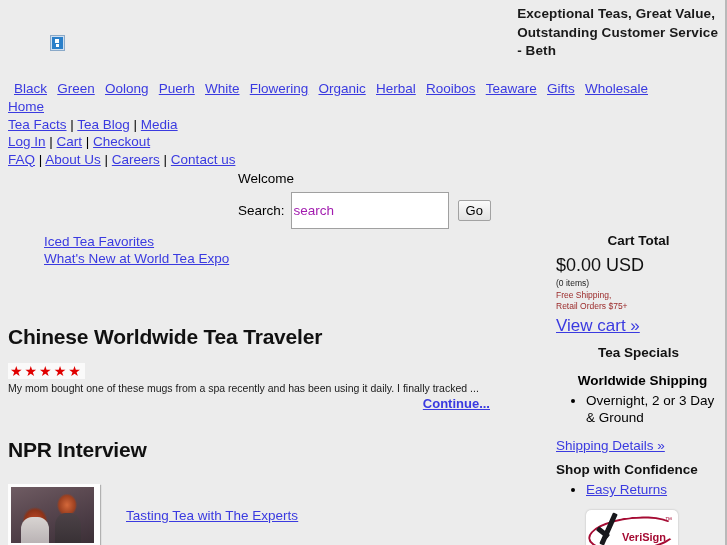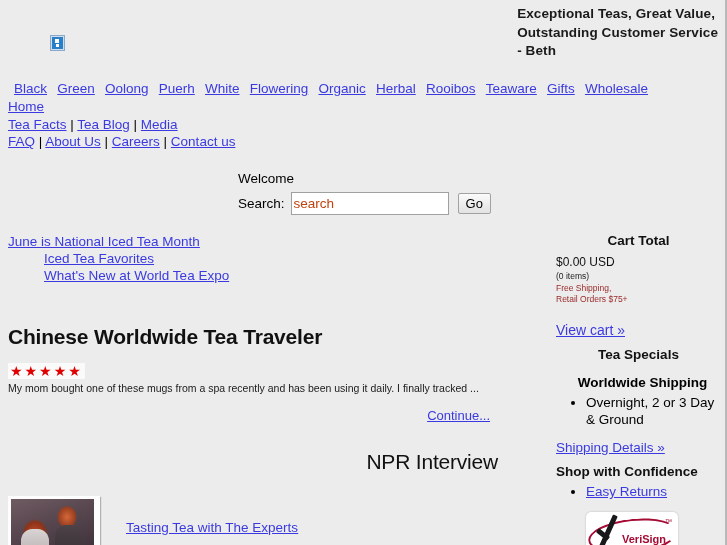--- a/index.html
+++ b/index.html
@@ -118,25 +118,25 @@
   .search-row {
     display: flex;
     align-items: center;
   }
   .search-label { margin-right: 6px; }
   .search-input {
     width: 152px;
     height: 17px;
     font-family: "Liberation Sans", sans-serif;
     font-size: 13.5px;
-    padding: 2px 2px;
+    padding: 9px 2px;
     border: 1px solid #a0a0a0;
     background: #fff;
     box-sizing: content-box;
-    color: #c2410c;
+    color: #a21caf;
   }
   .go-btn {
     margin-left: 9px;
     font-family: "Liberation Sans", sans-serif;
     font-size: 13px;
     padding: 2px 7px;
     border: 1px solid #a2a2a2;
     border-radius: 2px;
     background: linear-gradient(#fbfbfb, #e2e2e2);
     color: #000;
@@ -176,30 +176,30 @@
   }
   .excerpt {
     font-size: 10.5px;
     line-height: 13px;
     margin-top: 3px;
     color: #1a1a1a;
   }
   .continue-row {
     text-align: right;
     padding-right: 8px;
-    margin-top: 13px;
+    margin-top: 1px;
     font-size: 13px;
+    font-weight: bold;
   }
   .article2-title {
     font-size: 21px;
-    font-weight: normal;
+    font-weight: bold;
     margin: 27px 0 0 0;
     letter-spacing: -0.2px;
     color: #111;
-    text-align: right;
   }
   .npr-row {
     margin-top: 22px;
     display: flex;
     align-items: flex-start;
   }
   .npr-thumb {
     width: 92px;
     height: 62px;
     background: #fdfdfd;
@@ -247,38 +247,38 @@
     width: 165px;
     font-size: 13.5px;
   }
   .sb-head {
     font-weight: bold;
     text-align: center;
     font-size: 13.5px;
     color: #111;
   }
   .cart-amount {
-    font-size: 12px;
+    font-size: 18px;
     margin-top: 7px;
     color: #111;
   }
   .cart-items {
     font-size: 8.5px;
     margin-top: 2px;
     color: #222;
   }
   .cart-note {
     font-size: 8.5px;
     color: #9b2a2a;
     line-height: 11px;
     margin-top: 2px;
   }
   .viewcart {
-    margin-top: 17px;
-    font-size: 14px;
+    margin-top: 4px;
+    font-size: 17px;
   }
   .sb-head2 {
     font-weight: bold;
     font-size: 13.5px;
     margin-top: 9px;
     color: #111;
   }
   ul.sb-list {
     margin: 4px 0 0 0;
     padding-left: 30px;
@@ -389,39 +389,39 @@
     </div>
 
     <div class="linkline">
       <a href="#">Home</a>
     </div>
 
     <div class="linkline">
       <a href="#">Tea Facts</a><span class="sep"> | </span><a href="#">Tea Blog</a><span class="sep"> | </span><a href="#">Media</a>
     </div>
 
+    <div class="linkline">
+      <a href="#">Log In</a><span class="sep"> | </span><a href="#">Cart</a><span class="sep"> | </span><a href="#">Checkout</a>
+    </div>
 
     <div class="linkline">
       <a href="#">FAQ</a><span class="sep"> | </span><a href="#">About Us</a><span class="sep"> | </span><a href="#">Careers</a><span class="sep"> | </span><a href="#">Contact us</a>
     </div>
   </div>
 
   <div class="welcome-block">
     <div class="welcome-txt">Welcome</div>
     <div class="search-row">
       <span class="search-label">Search:</span>
       <input class="search-input" type="text" value="search" style="">
       <button class="go-btn">Go</button>
     </div>
   </div>
 
   <div class="news">
-    <div>
-      <a href="#">June is National Iced Tea Month</a>
-    </div>
     <div class="indent">
       <a href="#">Iced Tea Favorites</a>
     </div>
     <div class="indent">
       <a href="#">What's New at World Tea Expo</a>
     </div>
   </div>
 
   <div class="articles">
 

